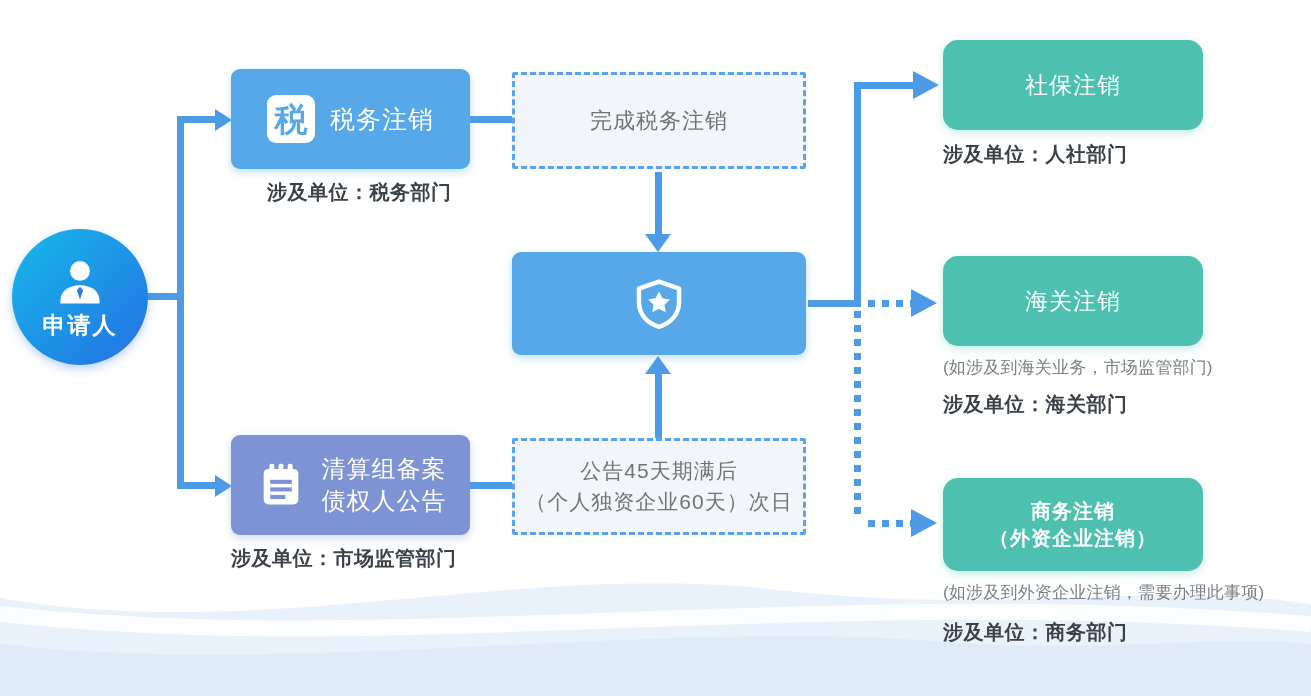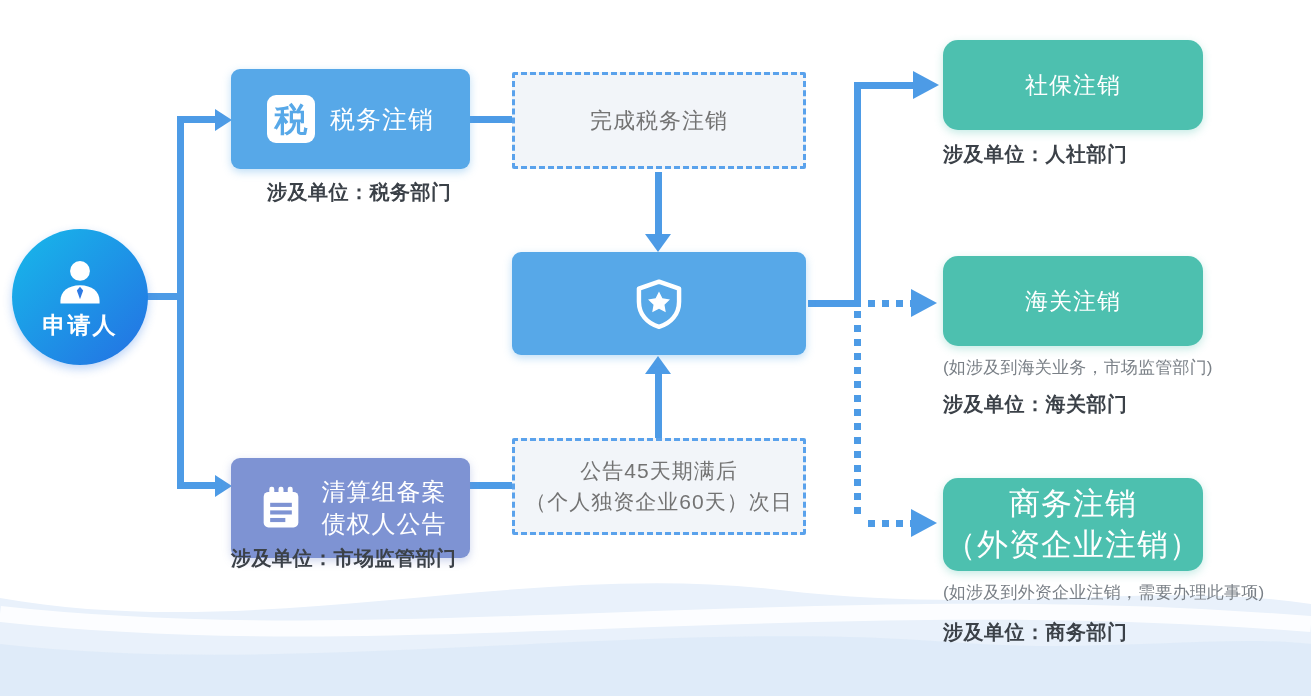--- a/index.html
+++ b/index.html
@@ -26,21 +26,21 @@
   .arr{position:absolute;width:0;height:0;z-index:1;}
   .arr.right{border-top:11px solid transparent;border-bottom:11px solid transparent;border-left:17px solid var(--arrow);}
   .arr.right.big{border-top:14px solid transparent;border-bottom:14px solid transparent;border-left:26px solid var(--arrow);}
   .arr.down{border-left:13px solid transparent;border-right:13px solid transparent;border-top:18px solid var(--arrow);}
   .arr.up{border-left:13px solid transparent;border-right:13px solid transparent;border-bottom:18px solid var(--arrow);}
 
   
   .node{position:absolute;border-radius:9px;display:flex;align-items:center;justify-content:center;
         color:#fff;z-index:2;text-align:center;}
   .node.blue{background:var(--blue);box-shadow:0 3px 9px rgba(87,168,232,.38);}
-  .node.purple{background:var(--purple);box-shadow:0 3px 9px rgba(126,147,211,.38);margin-top:23px;}
+  .node.purple{background:var(--purple);box-shadow:0 3px 9px rgba(126,147,211,.38);}
   .node.teal{background:var(--teal);box-shadow:0 3px 8px rgba(77,192,175,.32);border-radius:15px;}
   .node .ttl{font-size:25px;font-weight:500;letter-spacing:1px;}
   .node .ttl.two{line-height:1.32;font-size:24px;}
   .node.teal .ttl{font-size:23px;}
   .icon-gap{display:flex;align-items:center;gap:15px;}
 
   .dashed{position:absolute;border:3px dashed var(--dash-border);background:var(--dash-bg);
           display:flex;align-items:center;justify-content:center;text-align:center;
           color:#737373;z-index:2;border-radius:2px;}
   .dashed .txt{font-size:22px;line-height:1.45;letter-spacing:1px;}
@@ -157,21 +157,21 @@
   </div>
   <div class="caption" style="left:943px;top:141px;">涉及单位：人社部门</div>
 
   <div class="node teal" style="left:943px;top:256px;width:260px;height:90px;">
     <span class="ttl">海关注销</span>
   </div>
   <div class="note" style="left:943px;top:356px;">(如涉及到海关业务，市场监管部门)</div>
   <div class="caption" style="left:943px;top:391px;">涉及单位：海关部门</div>
 
   <div class="node teal" style="left:943px;top:478px;width:260px;height:93px;">
-    <span class="ttl two" style="font-size:31px;">
+    <span class="ttl two" style="font-size:20px;font-weight:bold;">
       <span>商务注销</span><br>
       <span>（外资企业注销）</span>
     </span>
   </div>
   <div class="note" style="left:943px;top:581px;">(如涉及到外资企业注销，需要办理此事项)</div>
   <div class="caption" style="left:943px;top:619px;">涉及单位：商务部门</div>
 
 </div>
 
 </body></html>

